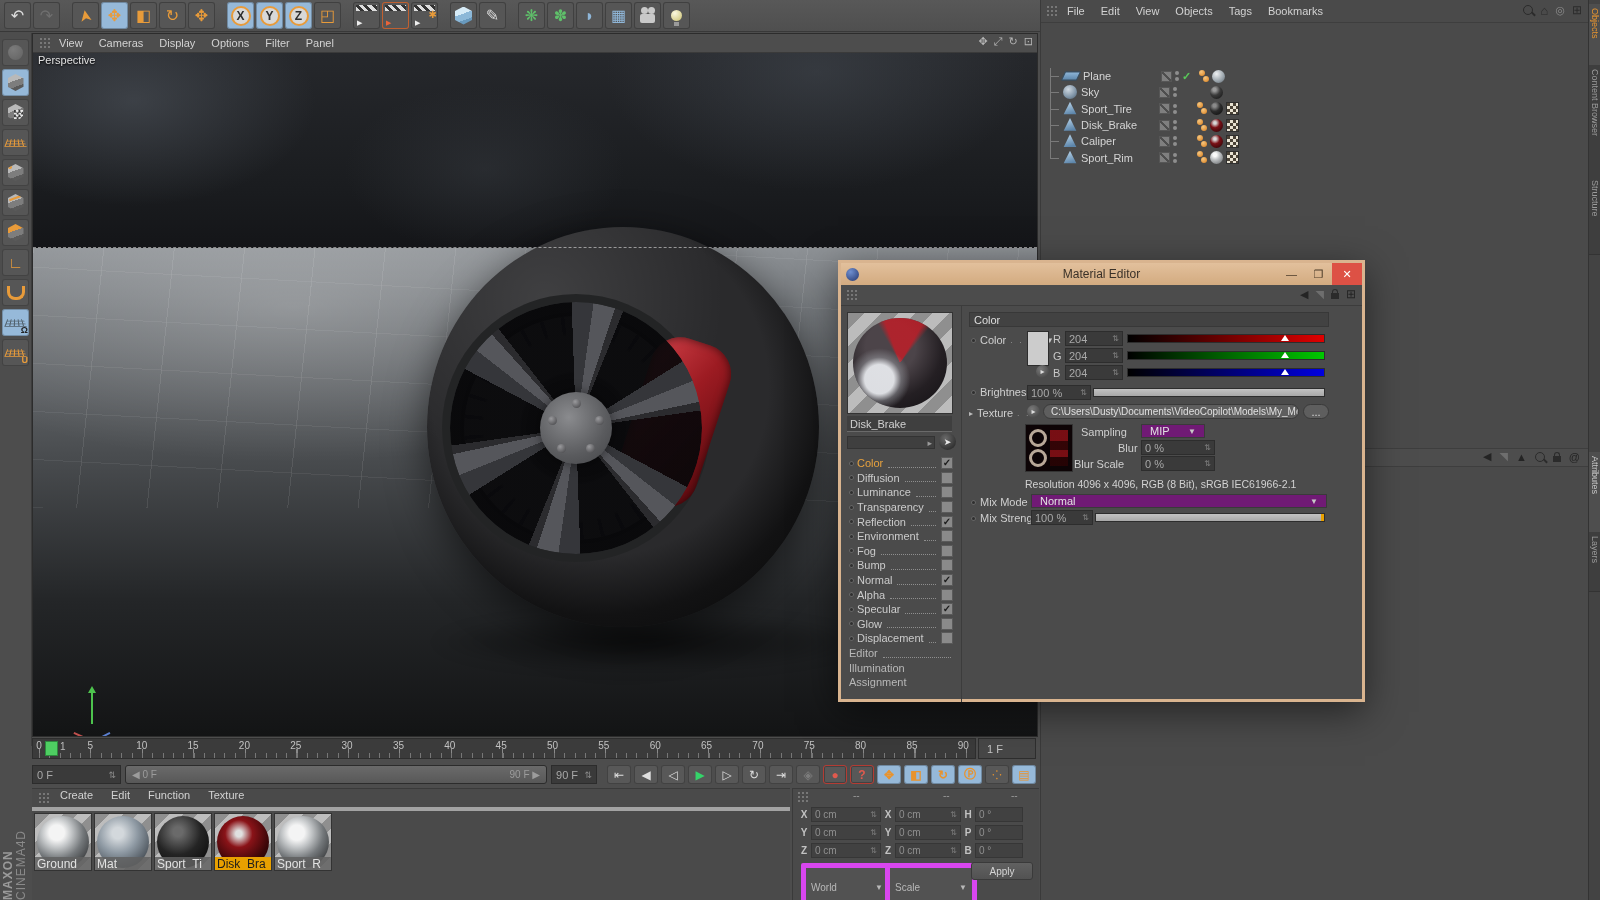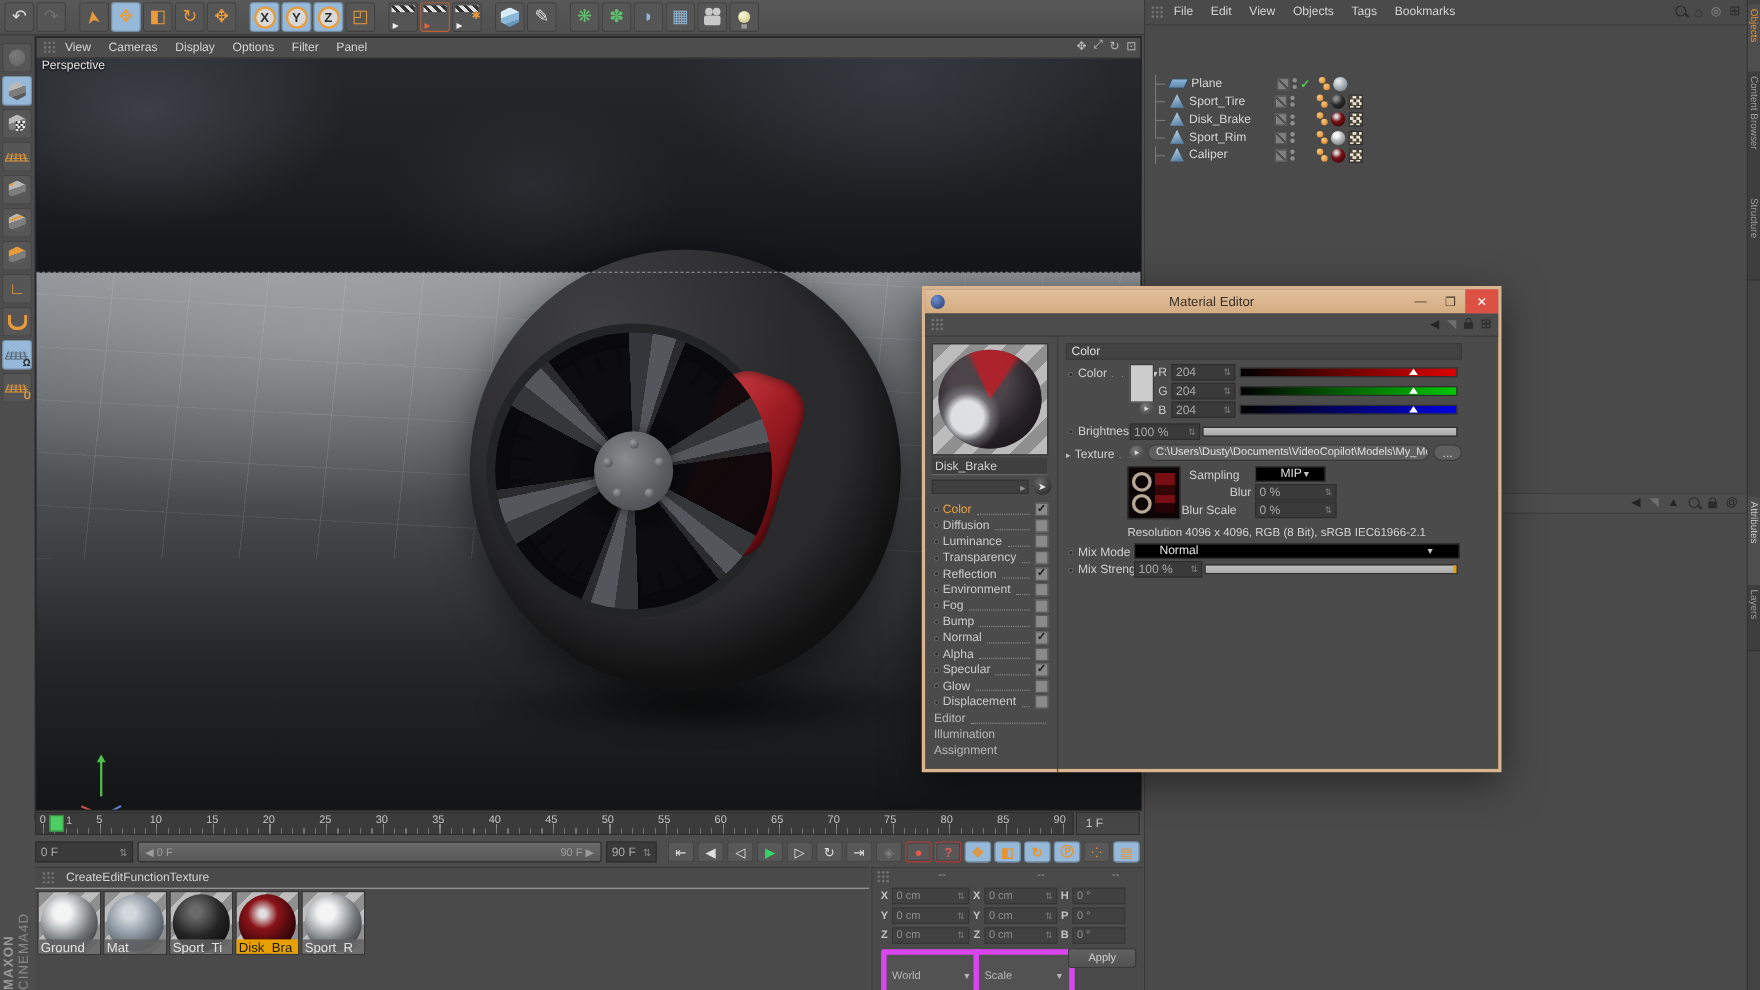--- a/index.html
+++ b/index.html
@@ -139,21 +139,21 @@
   .tpbtn{width:24px;height:19px;background:#585858;border-radius:3px;box-shadow:inset 0 0 0 1px rgba(0,0,0,.25);
       display:flex;align-items:center;justify-content:center;color:#dedede;font-size:12px;flex:none;}
   .tpbtn.play{color:#35d46a;}
   .tpbtn.red{color:#e05a4e;border:1px solid #b43c34;border-radius:3px;box-sizing:border-box;font-weight:bold;}
   .tpbtn.dim{color:#7c7c7c;}
   .tpbtn.auto{background:#96b9d9;color:#e8932d;font-weight:bold;}
   .tpbtn.grid{color:#e8932d;background:#585858;}
   .tpbtn.panel{background:#96b9d9;color:#e8932d;}
   
   .matmgr{position:absolute;left:32px;top:788px;width:758px;height:112px;background:#4a4a4a;border-top:1px solid #3a3a3a;}
-  .mm-menu{position:relative;height:18px;display:flex;align-items:center;gap:0;padding-left:28px;border-bottom:1px solid #a3a3a3;}
+  .mm-menu{position:relative;height:18px;display:flex;align-items:flex-start;gap:18px;padding-left:28px;border-bottom:4px solid #a3a3a3;}
   .mm-menu .grip{position:absolute;left:6px;top:3px;}
   .thumbs{display:flex;gap:2px;padding:2px 0 0 2px;}
   .thumb{position:relative;width:56px;height:56px;flex:none;border:1px solid #333;
       background:repeating-linear-gradient(135deg,#8f8f8f 0 10px,#bdbdbd 10px 20px);}
   .thumb .sphere{position:absolute;inset:2px;border-radius:50%;}
   .sph-chrome{background:radial-gradient(circle at 38% 32%,#f4f4f4 0 16%,#c0c3c5 32%,#74787b 55%,#3a3c3e 82%,#1f2021);}
   .sph-bluegray{background:radial-gradient(circle at 40% 33%,#d3d8dc 0 12%,#8f9aa4 42%,#4e565e 76%,#2b2f34);}
   .sph-black{background:radial-gradient(circle at 40% 30%,#6a6a6a 0 10%,#242424 48%,#0c0c0c 86%);}
   .sph-darkred{background:radial-gradient(circle at 42% 34%,#e0e0e0 0 7%,#8a1318 30%,#3a0608 66%,#150102);}
   .thumb .mlabel{position:absolute;left:0;right:0;bottom:0;height:13px;background:rgba(96,96,96,.85);
@@ -297,22 +297,22 @@
       border:1px solid #3a3a3a;color:#e0e0e0;font-size:10px;display:flex;align-items:center;padding:0 7px;
       white-space:nowrap;overflow:hidden;box-sizing:border-box;}
   .morepill{position:absolute;left:462px;top:98px;width:26px;height:15px;border-radius:8px;background:#5e5e5e;
       border:1px solid #3a3a3a;color:#ddd;display:flex;align-items:center;justify-content:center;box-sizing:border-box;}
   .texthumb{position:absolute;left:184px;top:118px;width:46px;height:46px;background:#0d0406;border:1px solid #333;}
   .texthumb i{position:absolute;border:3px solid #b8a898;border-radius:50%;}
   .texthumb i:first-child{left:3px;top:4px;width:12px;height:12px;}
   .texthumb i:last-child{left:3px;top:24px;width:12px;height:12px;}
   .texthumb::after{content:'';position:absolute;right:4px;top:5px;width:18px;height:36px;
       background:linear-gradient(180deg,#8a1016 0 30%,#3a0507 30% 55%,#8a1016 55% 75%,#2a0304 75%);opacity:.85;}
-  .dd{position:absolute;background:#000000;border:1px solid #3a3a3a;color:#e2e2e2;display:flex;align-items:center;
-      justify-content:space-between;padding:0 22px;box-sizing:border-box;}
+  .dd{position:absolute;background:#701a75;border:1px solid #3a3a3a;color:#e2e2e2;display:flex;align-items:center;
+      justify-content:space-between;padding:0 8px;box-sizing:border-box;}
   .dd .arr{font-size:8px;color:#c8c8c8;}
   .resline{position:absolute;left:184px;top:172px;color:#d2d2d2;font-size:10.5px;}
 </style>
 </head>
 <body>
 
 <div class="root">
 
   <div class="topbar">
       <div class="tbtn ">
@@ -626,20 +626,37 @@
             </span>
       <span class="greencheck">✓</span>
     </span>
     <span class="tags">
             <span class="t-dots"></span>
             <span class="t-sph t-globe"></span>
           </span>
   </div>
         <div class="omrow ">
     <span class="om-tree"></span>
+    <span class="obj-ico oi-sky"></span>
+    <span class="obj-name">Sky</span>
+    <span class="vcol">
+      <span class="vbox"></span>
+      <span class="vdots">
+              <i></i>
+              <i></i>
+            </span>
+      <span class="greencheck"></span>
+    </span>
+    <span class="tags">
+            <span class="gap10"></span>
+            <span class="t-sph t-dark"></span>
+          </span>
+  </div>
+        <div class="omrow ">
+    <span class="om-tree"></span>
     <span class="obj-ico oi-mesh"></span>
     <span class="obj-name">Sport_Tire</span>
     <span class="vcol">
       <span class="vbox"></span>
       <span class="vdots">
               <i></i>
               <i></i>
             </span>
       <span class="greencheck"></span>
     </span>
@@ -660,53 +677,53 @@
               <i></i>
             </span>
       <span class="greencheck"></span>
     </span>
     <span class="tags">
             <span class="t-dots"></span>
             <span class="t-sph t-red"></span>
             <span class="t-checker"></span>
           </span>
   </div>
+        <div class="omrow ">
+    <span class="om-tree"></span>
+    <span class="obj-ico oi-mesh"></span>
+    <span class="obj-name">Caliper</span>
+    <span class="vcol">
+      <span class="vbox"></span>
+      <span class="vdots">
+              <i></i>
+              <i></i>
+            </span>
+      <span class="greencheck"></span>
+    </span>
+    <span class="tags">
+            <span class="t-dots"></span>
+            <span class="t-sph t-red"></span>
+            <span class="t-checker"></span>
+          </span>
+  </div>
         <div class="omrow last">
     <span class="om-tree"></span>
     <span class="obj-ico oi-mesh"></span>
     <span class="obj-name">Sport_Rim</span>
     <span class="vcol">
       <span class="vbox"></span>
       <span class="vdots">
               <i></i>
               <i></i>
             </span>
       <span class="greencheck"></span>
     </span>
     <span class="tags">
             <span class="t-dots"></span>
             <span class="t-sph t-chrome"></span>
-            <span class="t-checker"></span>
-          </span>
-  </div>
-        <div class="omrow ">
-    <span class="om-tree"></span>
-    <span class="obj-ico oi-mesh"></span>
-    <span class="obj-name">Caliper</span>
-    <span class="vcol">
-      <span class="vbox"></span>
-      <span class="vdots">
-              <i></i>
-              <i></i>
-            </span>
-      <span class="greencheck"></span>
-    </span>
-    <span class="tags">
-            <span class="t-dots"></span>
-            <span class="t-sph t-red"></span>
             <span class="t-checker"></span>
           </span>
   </div>
       </div>
     <div class="attrbar">
       <span class="attr-ico">
         <span>◀</span>
         <span style="color:#6e6e6e;">◥</span>
         <span>▲</span>
         <span class="ico-search"></span>

